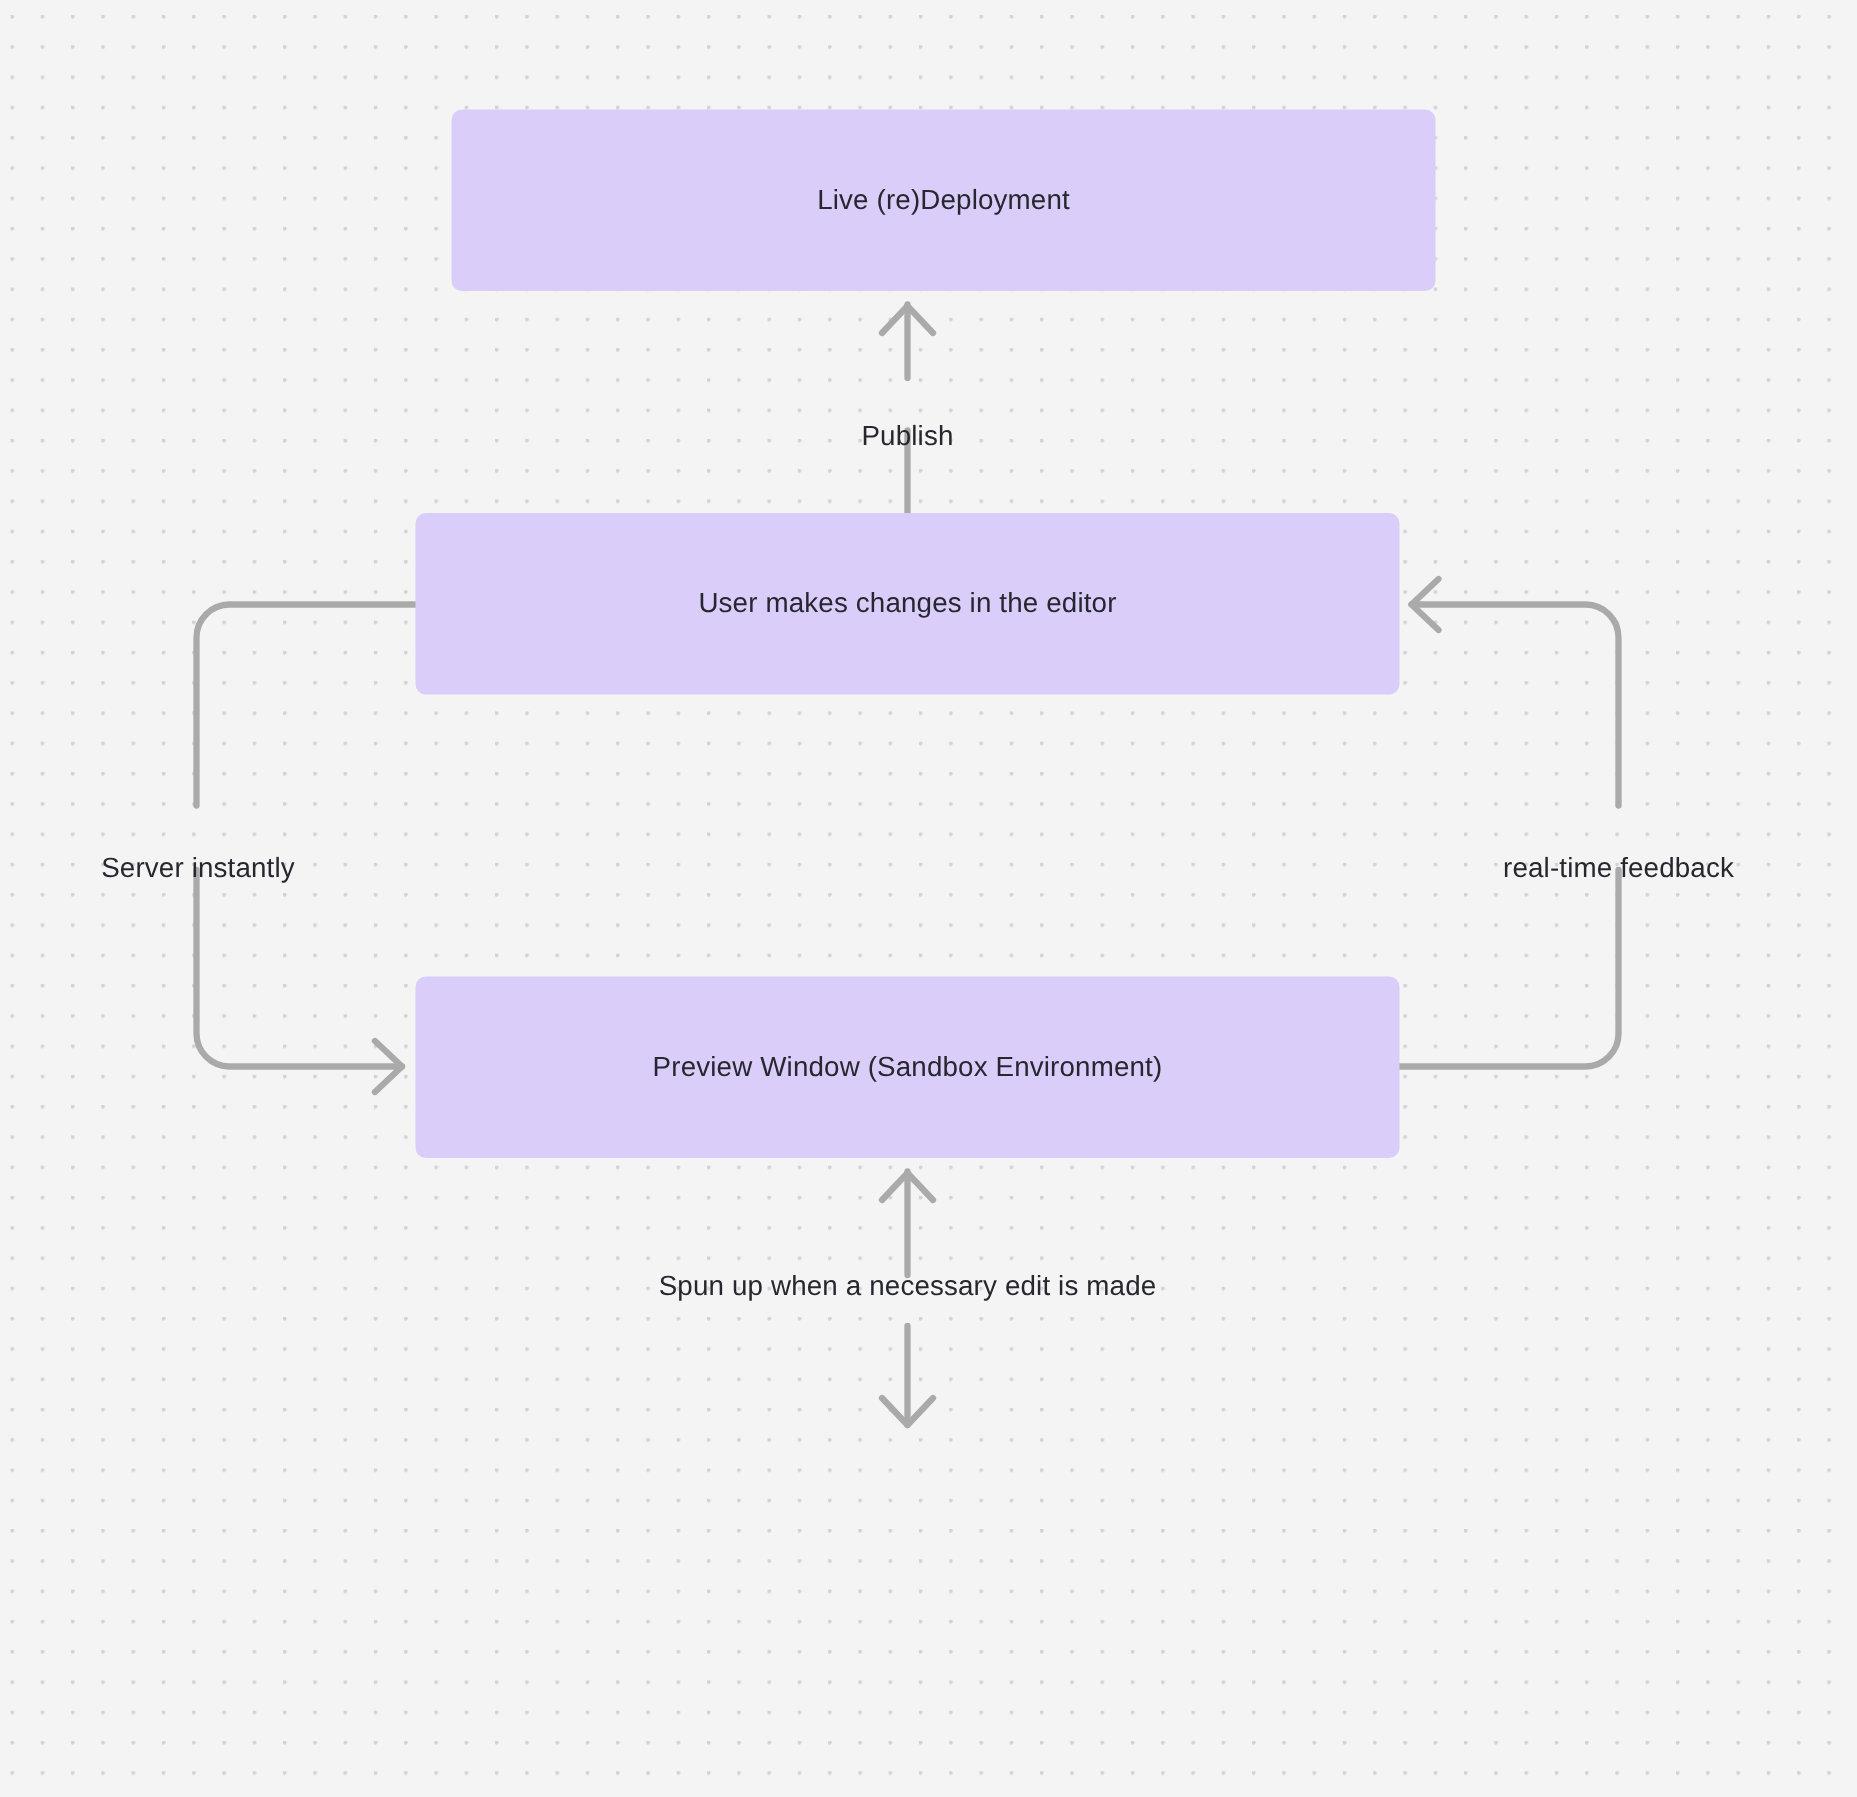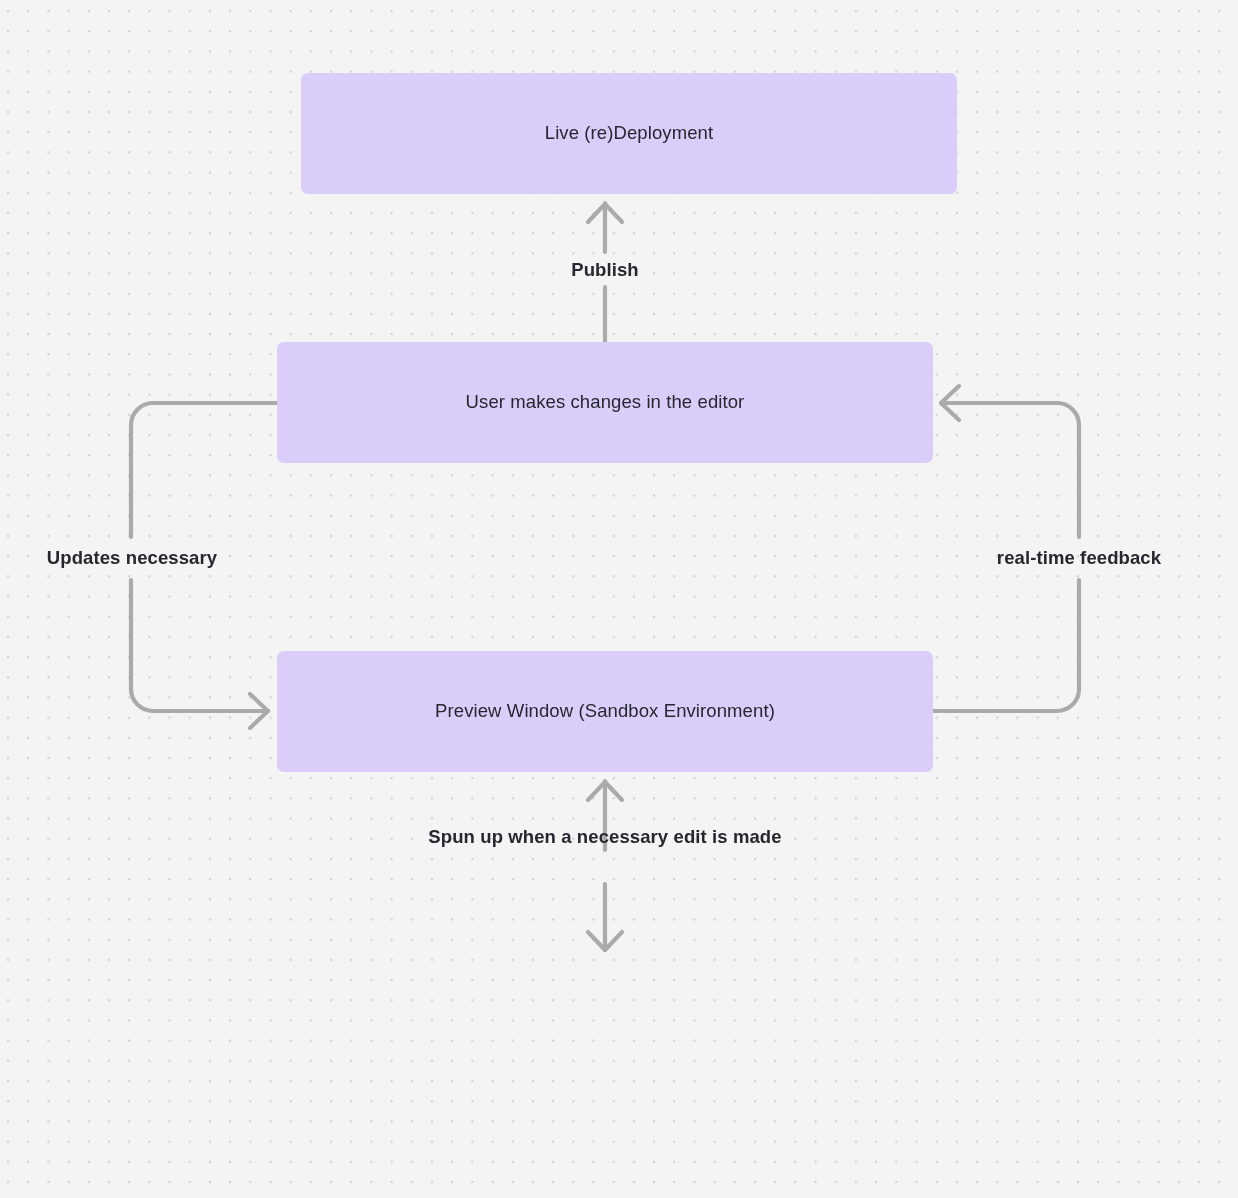--- a/index.html
+++ b/index.html
@@ -50,26 +50,27 @@
     line-height: 1.3;
     text-align: center;
     padding: 4px 14px;
     user-select: none;
   }
 
   .edge-label {
     position: absolute;
     color: #27272f;
     font-size: 18.5px;
-    font-weight: 700;
+    font-weight: 400;
     letter-spacing: 0.1px;
     line-height: 1.25;
     white-space: nowrap;
     background-color: transparent;
     user-select: none;
+    margin-top: 20px;
   }
 
   .lbl-center {
     transform: translate(-50%, -50%);
   }
 </style>
 </head>
 <body>
 
 <div id="canvas">
@@ -113,19 +114,19 @@
     <span>User makes changes in the editor</span>
   </div>
 
   <div class="node" style="left:277px; top:651px; width:656px; height:121px;">
     <span>Preview Window (Sandbox Environment)</span>
   </div>
 
 
   <div class="edge-label lbl-center" style="left:605px; top:270px;">Publish</div>
 
-  <div class="edge-label lbl-center" style="left:132px; top:558px;">Updates necessary</div>
+  <div class="edge-label lbl-center" style="left:132px; top:558px;">Server instantly</div>
 
   <div class="edge-label lbl-center" style="left:1079px; top:558px;">real-time feedback</div>
 
   <div class="edge-label lbl-center" style="left:605px; top:837px;">Spun up when a necessary edit is made</div>
 
 </div>
 
 </body></html>

